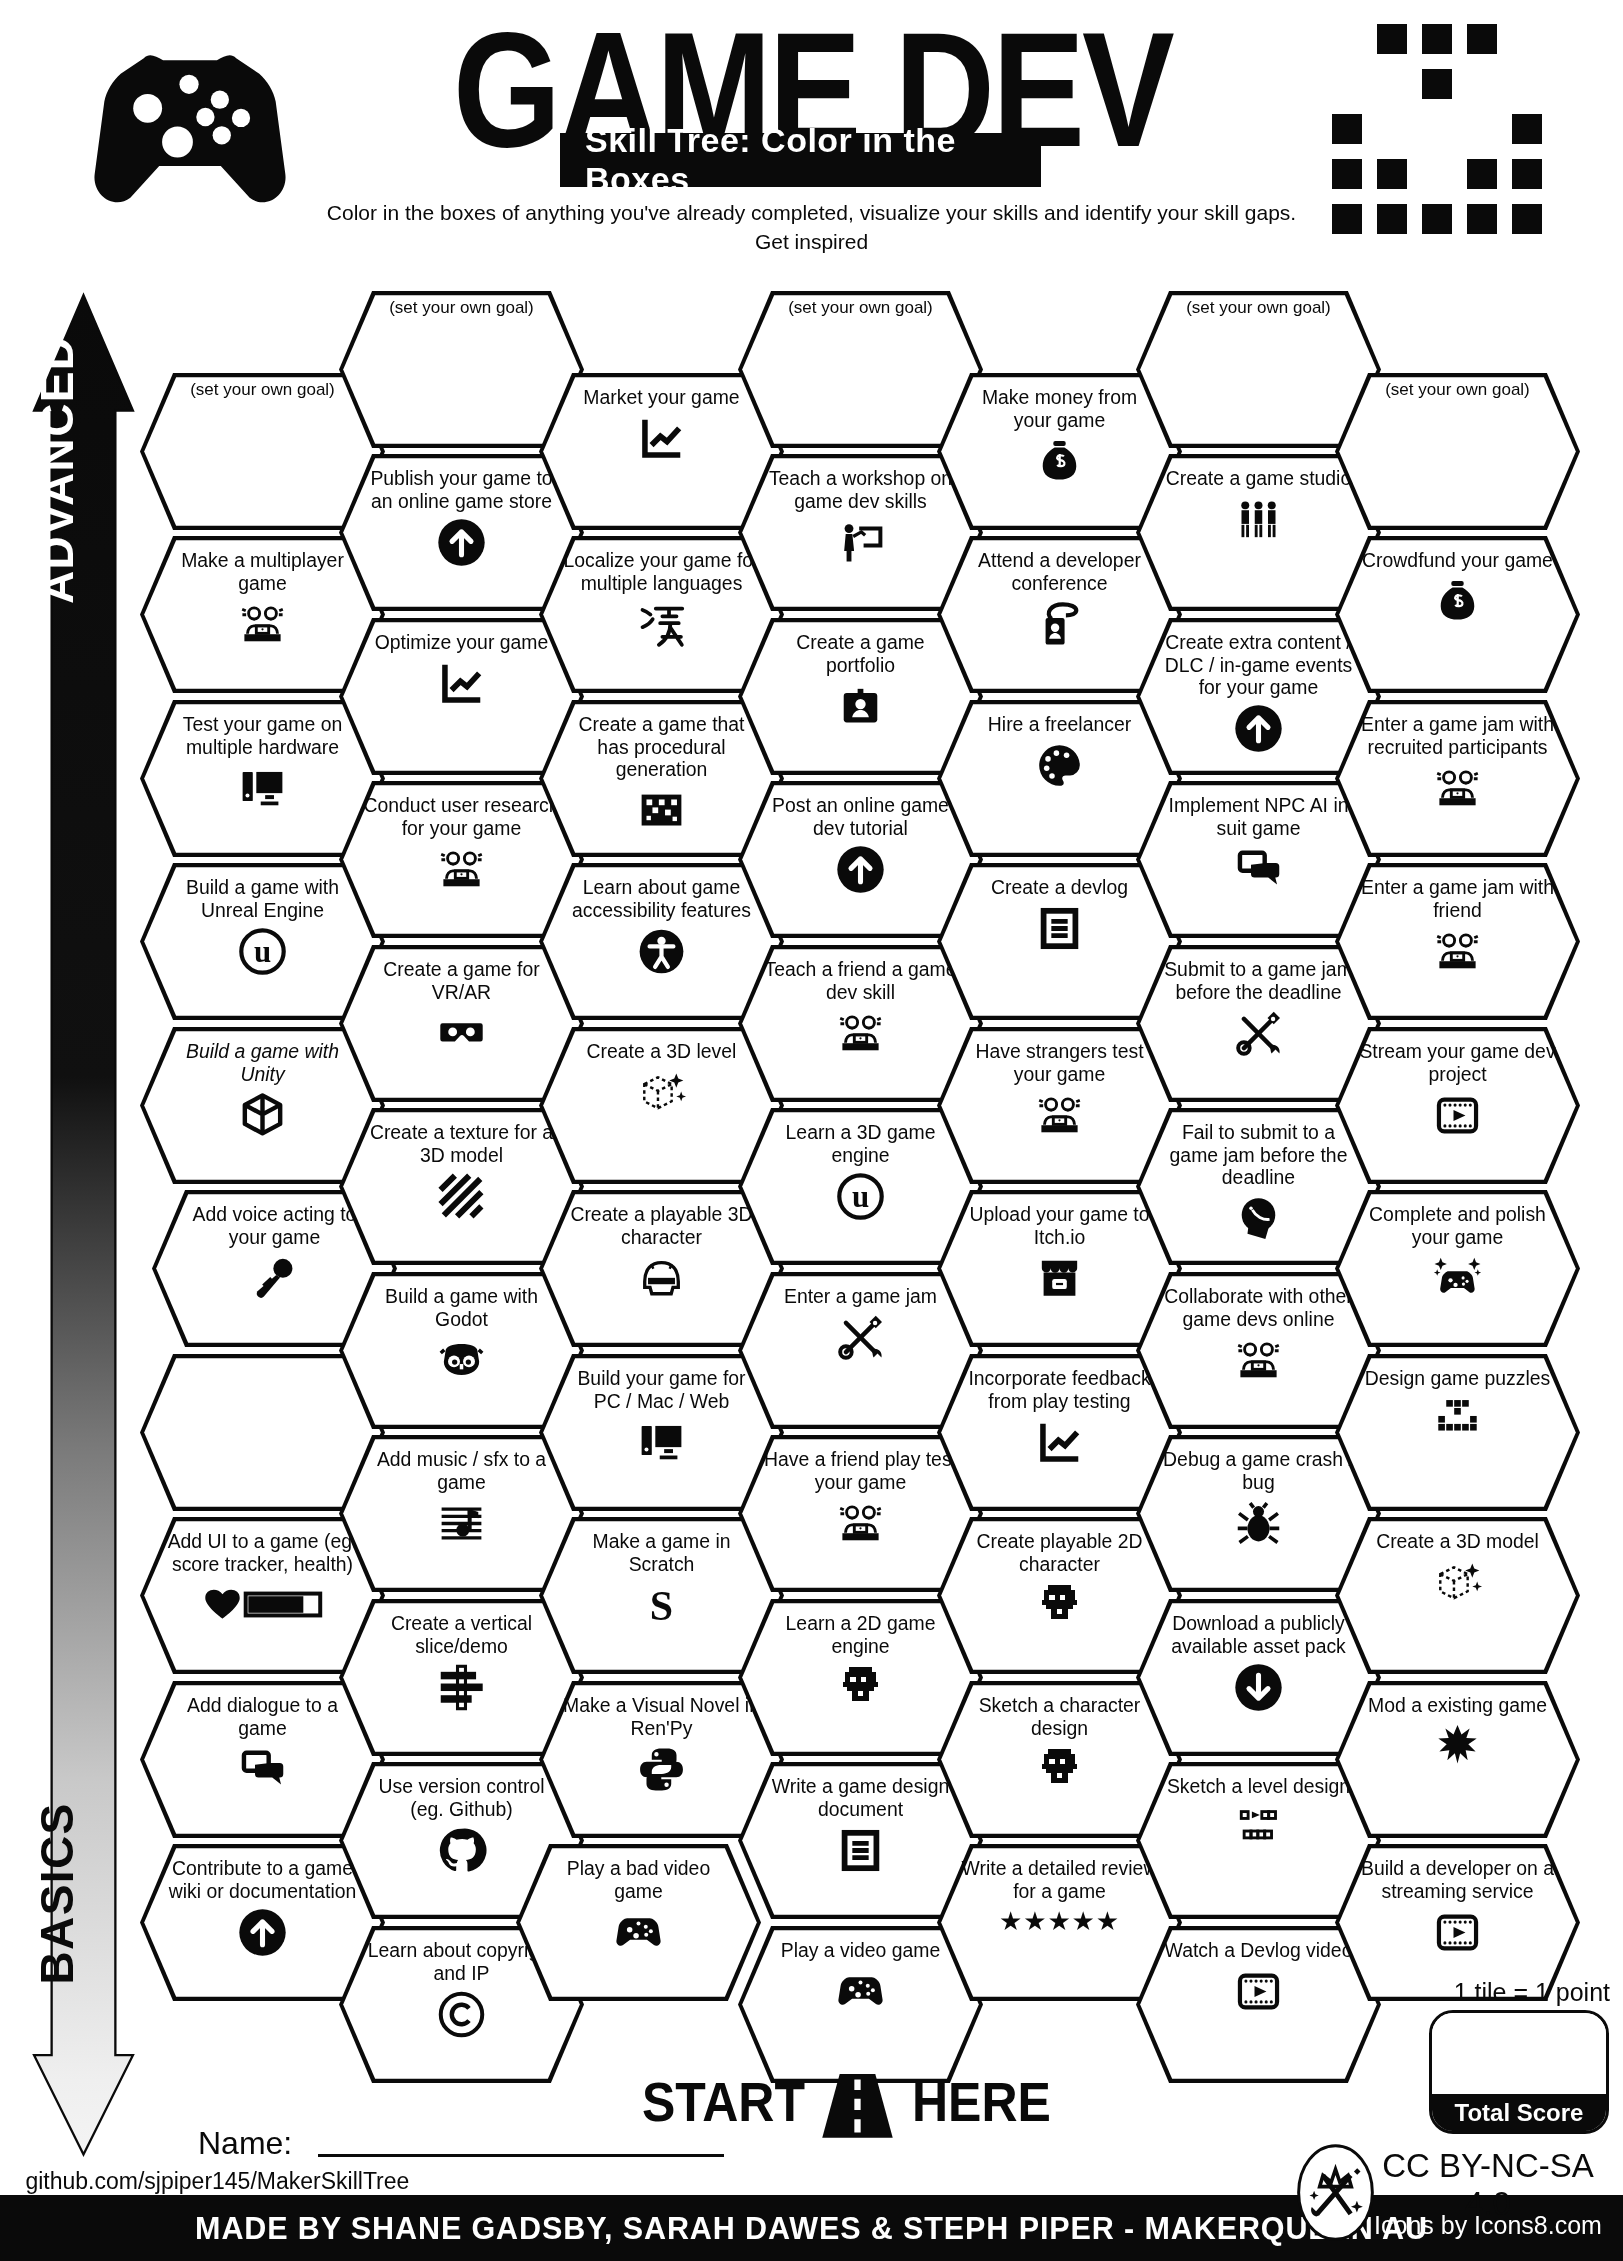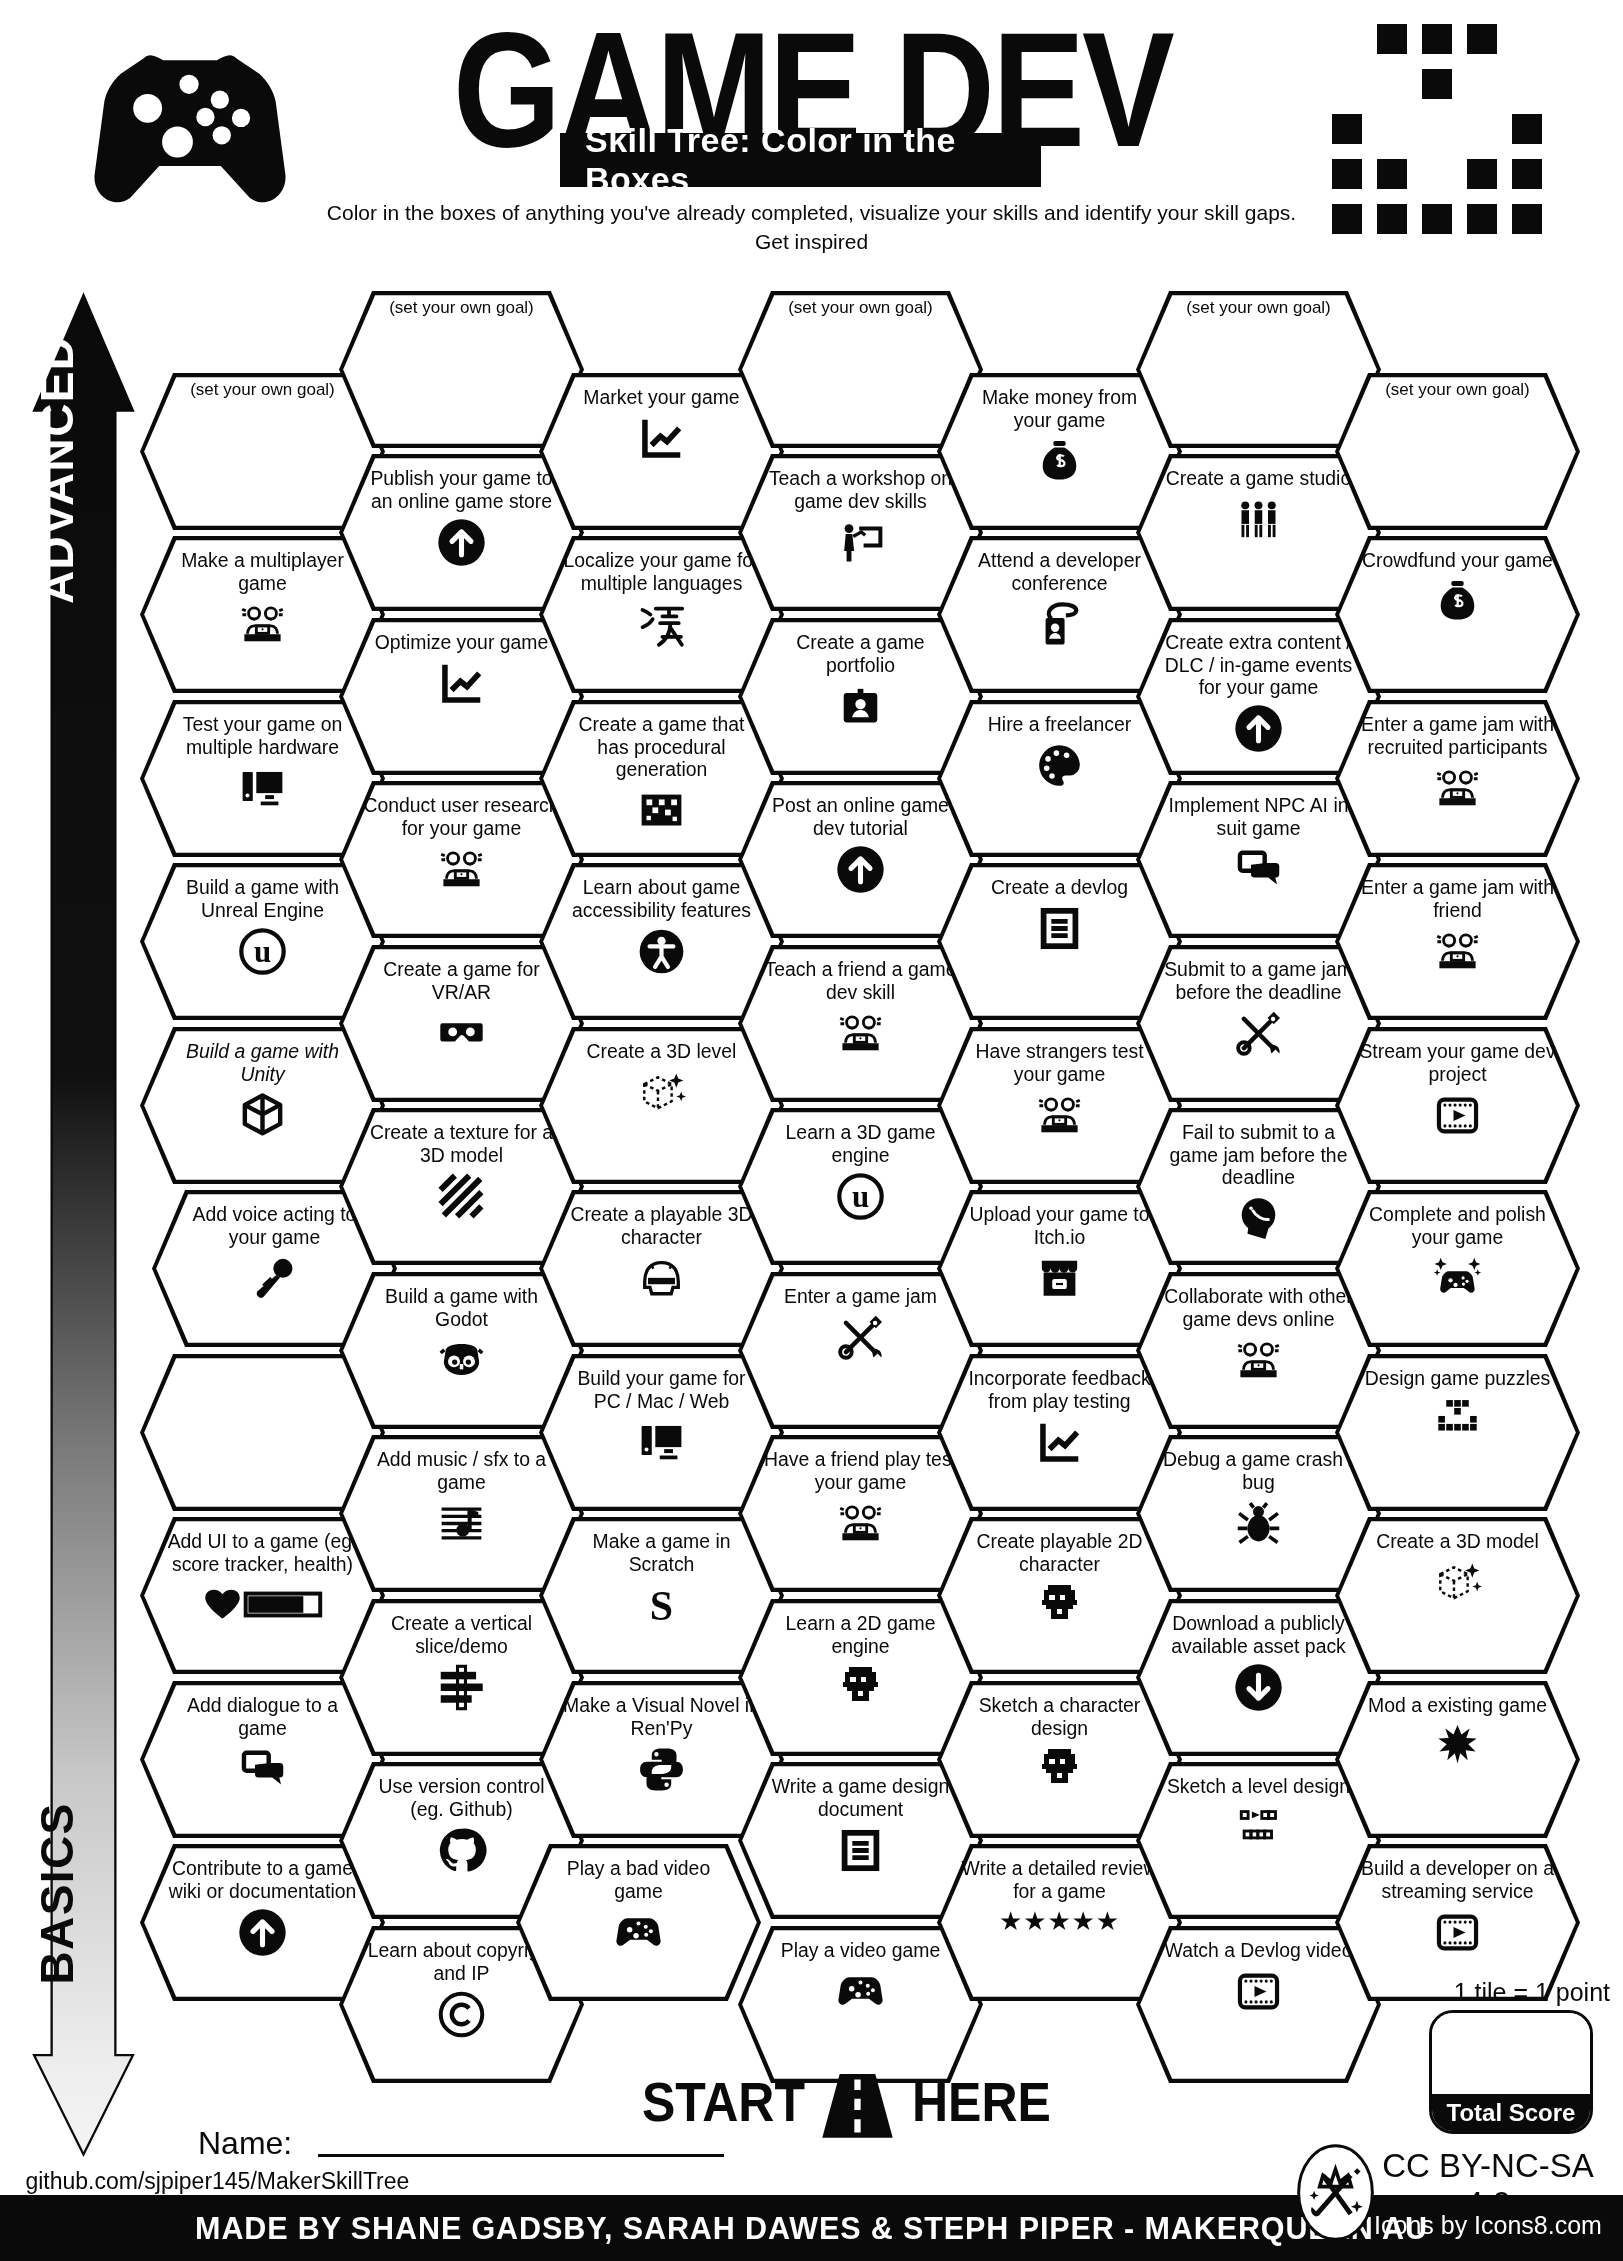--- a/index.html
+++ b/index.html
@@ -43,21 +43,21 @@
   #start-label, #here-label { position:absolute; top:2073px; font-size:50px; font-weight:800; transform:scaleY(1.1); }
   #start-label { left:642px; }
   #here-label { left:912px; }
   #road-icon { position:absolute; left:812px; top:2061px; width:91px; height:89px; }
 
   
   #name-row { position:absolute; left:198px; top:2125px; font-size:32px; }
   #name-line { position:absolute; left:318px; top:2154px; width:406px; height:2.8px; background:#0a0a0a; }
   #repo-url { position:absolute; left:25.4px; top:2168px; font-size:23px; }
   #tile-note { position:absolute; left:1402px; top:1978px; width:208px; text-align:right; font-size:25px; }
-  #total-score-box { position:absolute; left:1429px; top:2010px; width:164px; height:124px; border:3.2px solid #0a0a0a;
+  #total-score-box { position:absolute; left:1429px; top:2010px; width:180px; height:124px; border:3.2px solid #0a0a0a;
                      border-radius:24px; overflow:hidden; background:#fff; display:flex; flex-direction:column; }
   #total-score-box .fillin { flex:1; background:#fff; }
   #total-score-box .strip { height:37px; background:#0a0a0a; color:#fff; display:flex; align-items:center;
                             justify-content:center; font-size:24px; font-weight:600; }
   #footer-bar { position:absolute; left:0; top:2195px; width:1623px; height:67px; background:#0a0a0a;
                 display:flex; align-items:center; justify-content:center; }
   #footer-bar span { color:#fff; font-size:30.5px; font-weight:600; letter-spacing:0.9px; }
   #license { position:absolute; left:1362px; top:2147px; width:252px; text-align:center; font-size:33px; z-index:3; }
   #icons-credit { position:absolute; left:1362px; top:2211px; width:252px; text-align:center; font-size:25px; color:#fff; z-index:3; }
   #maker-badge { position:absolute; left:1296px; top:2143px; width:79px; height:99px; z-index:3; }

